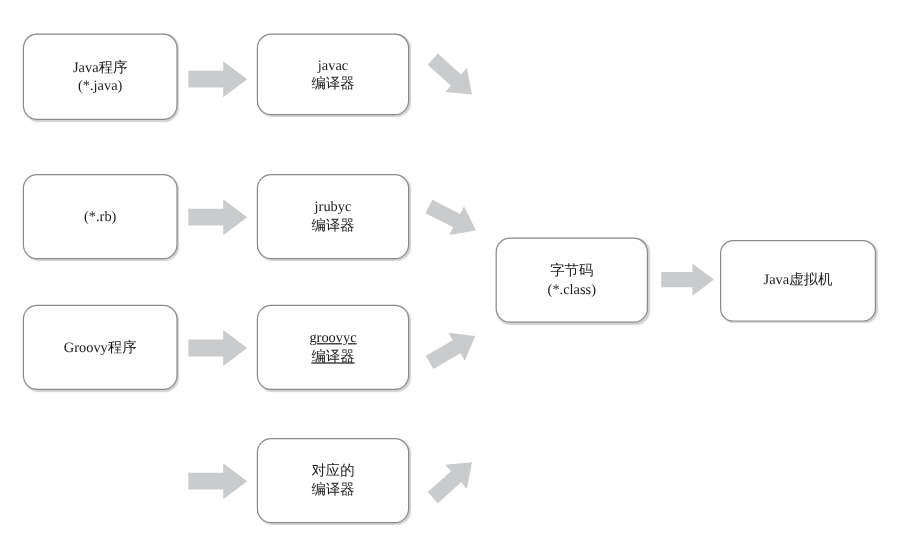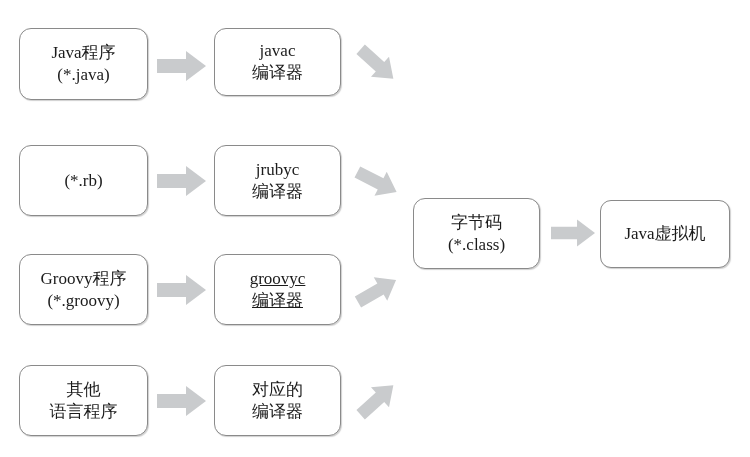--- a/index.html
+++ b/index.html
@@ -23,21 +23,21 @@
     box-sizing: border-box;
     border: 1px solid #8a8a8a;
     border-radius: 12px;
     background: #ffffff;
     display: flex;
     flex-direction: column;
     align-items: center;
     justify-content: center;
     color: #1b1b1b;
     font-family: "Liberation Serif", "DejaVu Serif", serif;
-    font-size: 17px;
+    font-size: 12px;
     line-height: 1.28;
     text-align: center;
     box-shadow: 1px 1px 1px rgba(120,120,120,0.35);
     white-space: nowrap;
   }
   .node .line {
     display: block;
   }
   .arrow {
     position: absolute;
@@ -57,27 +57,22 @@
     <span class="line">Java程序</span>
     <span class="line">(*.java)</span>
   </div>
 
   <div class="node" style="left:19px; top:145px; width:129px; height:71px;">
     <span class="line">(*.rb)</span>
   </div>
 
   <div class="node" style="left:19px; top:254px; width:129px; height:71px;">
     <span class="line">Groovy程序</span>
-    <span class="line">(*.groovy)</span>
   </div>
 
-  <div class="node" style="left:19px; top:365px; width:129px; height:71px;">
-    <span class="line">其他</span>
-    <span class="line">语言程序</span>
-  </div>
 
   <div class="node" style="left:214px; top:28px; width:127px; height:68px;">
     <span class="line">javac</span>
     <span class="line">编译器</span>
   </div>
 
   <div class="node" style="left:214px; top:145px; width:127px; height:71px;">
     <span class="line">jrubyc</span>
     <span class="line">编译器</span>
   </div>

